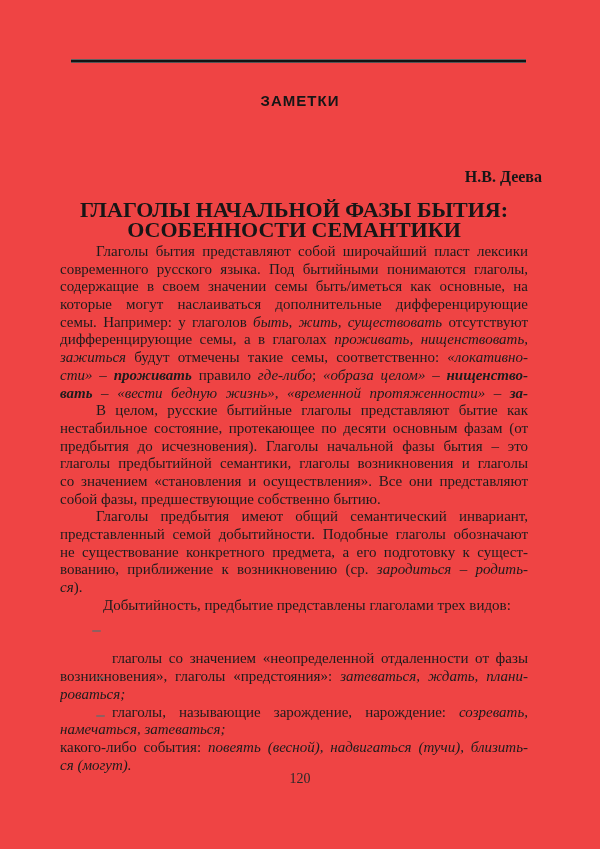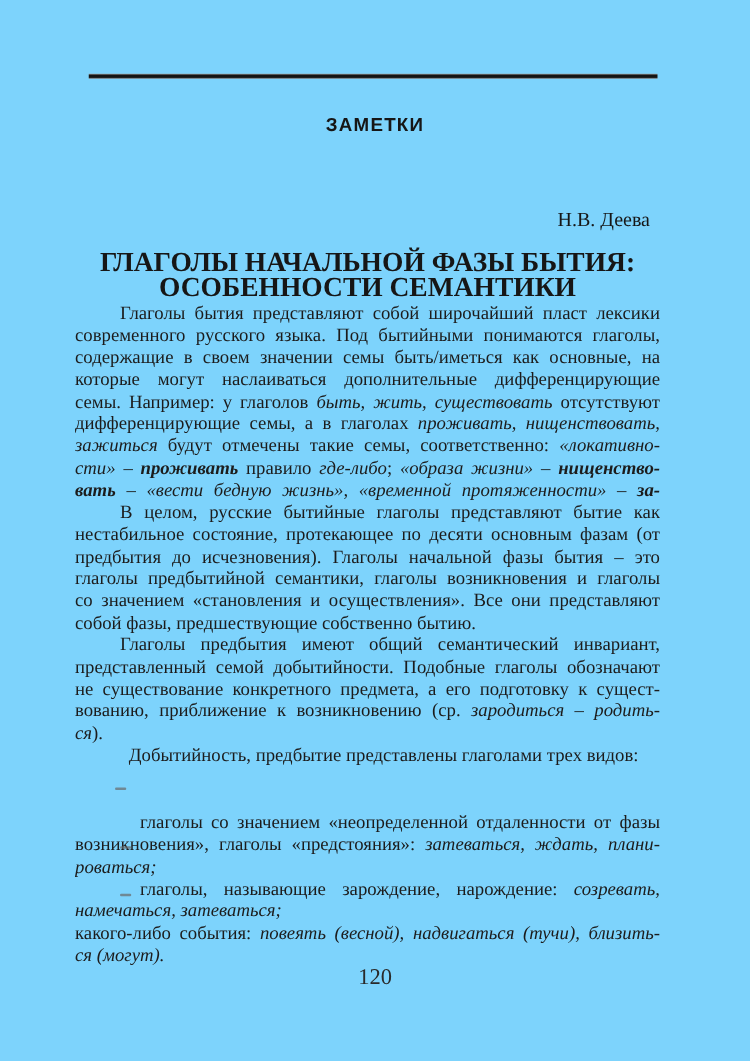--- a/index.html
+++ b/index.html
@@ -1,37 +1,37 @@
 <!DOCTYPE html>
 <html><head>
 <meta charset="utf-8">
 <style>
   html,body{margin:0;padding:0;background:#ffffff;}
   .page{
     position:relative;
     width:600px;height:849px;
-    background:#7dd3fc;
+    background:#ef4444;
     font-family:"Liberation Serif",serif;
     color:#1c1c1c;
     overflow:hidden;
   }
   .rule{
     position:absolute;left:71px;top:59px;width:455px;height:4px;
     background:linear-gradient(to bottom,#9a9a9a,#141414 30%,#141414 72%,#8a8a8a);
   }
   .section-header{
     position:absolute;left:0;top:92px;width:100%;
     text-align:center;
     font-family:"Liberation Sans",sans-serif;
     font-weight:bold;font-size:15px;letter-spacing:1px;
     color:#161616;
   }
   .author{
-    position:absolute;left:52px;top:168px;width:468px;
-    text-align:right;font-weight:normal;font-size:16px;color:#161616;
+    position:absolute;left:74px;top:168px;width:468px;
+    text-align:right;font-weight:bold;font-size:16px;color:#161616;
   }
   .article-title{
     position:absolute;left:60px;top:200px;width:468px;
     text-align:center;font-weight:bold;font-size:22px;line-height:19.5px;
     color:#161616;
   }
   .body-text{
     position:absolute;left:60px;top:243px;width:468px;
     font-size:15px;
   }
@@ -39,21 +39,21 @@
     height:17.7px;line-height:17.7px;
     text-align:justify;text-align-last:justify;
     overflow:hidden;white-space:normal;
   }
   .bline.last{text-align-last:left;}
   .s-n{font-style:normal;font-weight:normal;}
   .s-i{font-style:italic;}
   .s-bi{font-style:italic;font-weight:bold;}
   .pageno{
     position:absolute;left:0;top:771px;width:100%;
-    text-align:center;font-size:18px;color:#2a2a2a;
+    text-align:center;font-size:14px;color:#2a2a2a;
   }
   .artifact{
     position:absolute;height:2px;width:9px;
     background:#6a6a6a;opacity:.7;border-radius:1px;
   }
   .a1{left:92px;top:630px;}
   .a2{left:96px;top:677px;}
   .a3{left:96px;top:715px;}
 </style>
 </head>
@@ -73,21 +73,21 @@
   </div>
 
   <div class="body-text">
       <div class="bline" style="text-indent: 36px;"><span class="s-n">Глаголы бытия представляют собой широчайший пласт лексики</span></div>
       <div class="bline"><span class="s-n">современного русского языка. Под бытийными понимаются глаголы,</span></div>
       <div class="bline"><span class="s-n">содержащие в своем значении семы быть/иметься как основные, на</span></div>
       <div class="bline"><span class="s-n">которые могут наслаиваться дополнительные дифференцирующие</span></div>
       <div class="bline"><span class="s-n">семы. Например: у глаголов </span><span class="s-i">быть, жить, существовать</span><span class="s-n"> отсутствуют</span></div>
       <div class="bline"><span class="s-n">дифференцирующие семы, а в глаголах </span><span class="s-i">проживать, нищенствовать,</span></div>
       <div class="bline"><span class="s-i">зажиться</span><span class="s-n"> будут отмечены такие семы, соответственно: </span><span class="s-i">«локативно-</span></div>
-      <div class="bline"><span class="s-i">сти»</span><span class="s-n"> – </span><span class="s-bi">проживать</span><span class="s-n"> правило </span><span class="s-i">где-либо</span><span class="s-n">; </span><span class="s-i">«образа жизни»</span><span class="s-n"> – </span><span class="s-bi">нищенство-</span></div>
+      <div class="bline"><span class="s-i">сти»</span><span class="s-n"> – </span><span class="s-bi">проживать</span><span class="s-n"> правило </span><span class="s-i">где-либо</span><span class="s-n">; </span><span class="s-i">«образа целом»</span><span class="s-n"> – </span><span class="s-bi">нищенство-</span></div>
       <div class="bline"><span class="s-bi">вать</span><span class="s-n"> – </span><span class="s-i">«вести бедную жизнь», «временной протяженности»</span><span class="s-n"> – </span><span class="s-bi">за-</span></div>
       <div class="bline" style="text-indent: 36px;"><span class="s-n">В целом, русские бытийные глаголы представляют бытие как</span></div>
       <div class="bline"><span class="s-n">нестабильное состояние, протекающее по десяти основным фазам (от</span></div>
       <div class="bline"><span class="s-n">предбытия до исчезновения). Глаголы начальной фазы бытия – это</span></div>
       <div class="bline"><span class="s-n">глаголы предбытийной семантики, глаголы возникновения и глаголы</span></div>
       <div class="bline"><span class="s-n">со значением «становления и осуществления». Все они представляют</span></div>
       <div class="bline last"><span class="s-n">собой фазы, предшествующие собственно бытию.</span></div>
       <div class="bline" style="text-indent: 36px;"><span class="s-n">Глаголы предбытия имеют общий семантический инвариант,</span></div>
       <div class="bline"><span class="s-n">представленный семой добытийности. Подобные глаголы обозначают</span></div>
       <div class="bline"><span class="s-n">не существование конкретного предмета, а его подготовку к сущест-</span></div>

